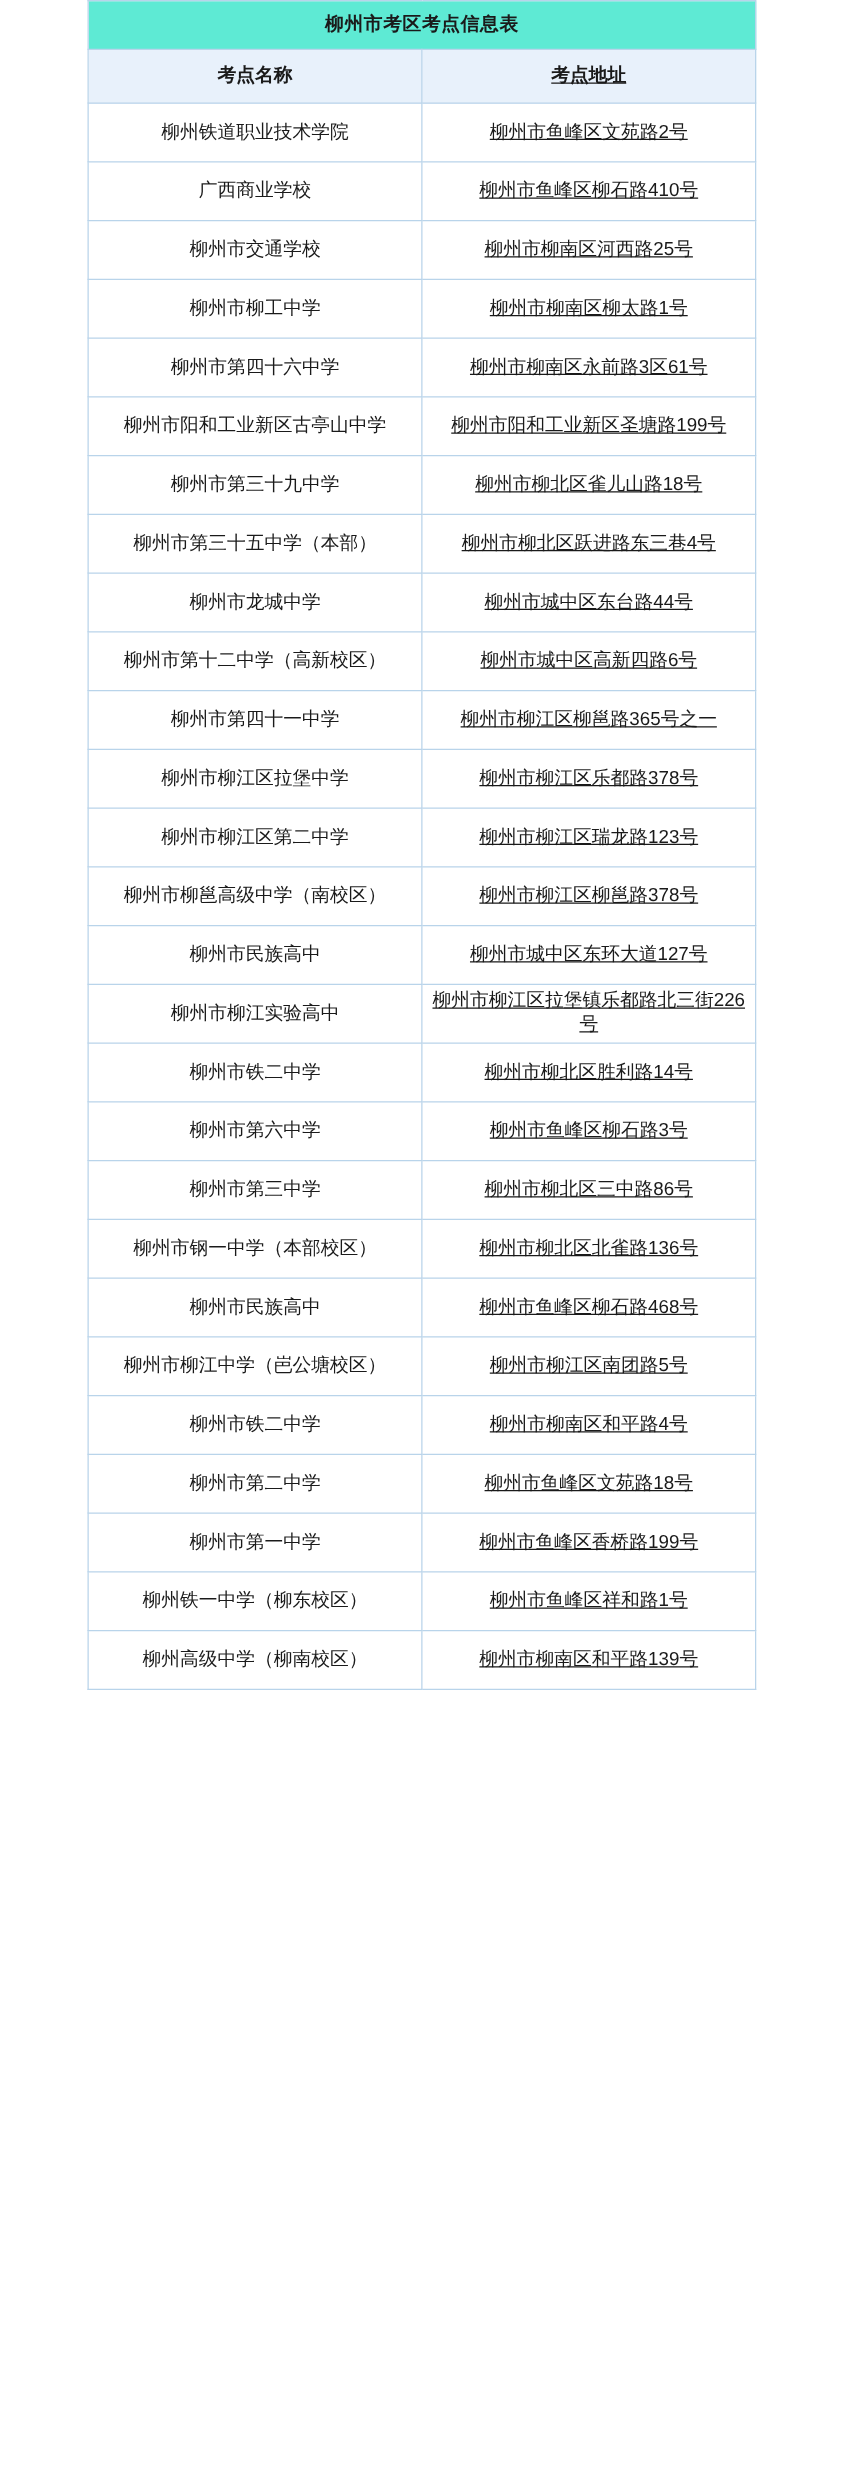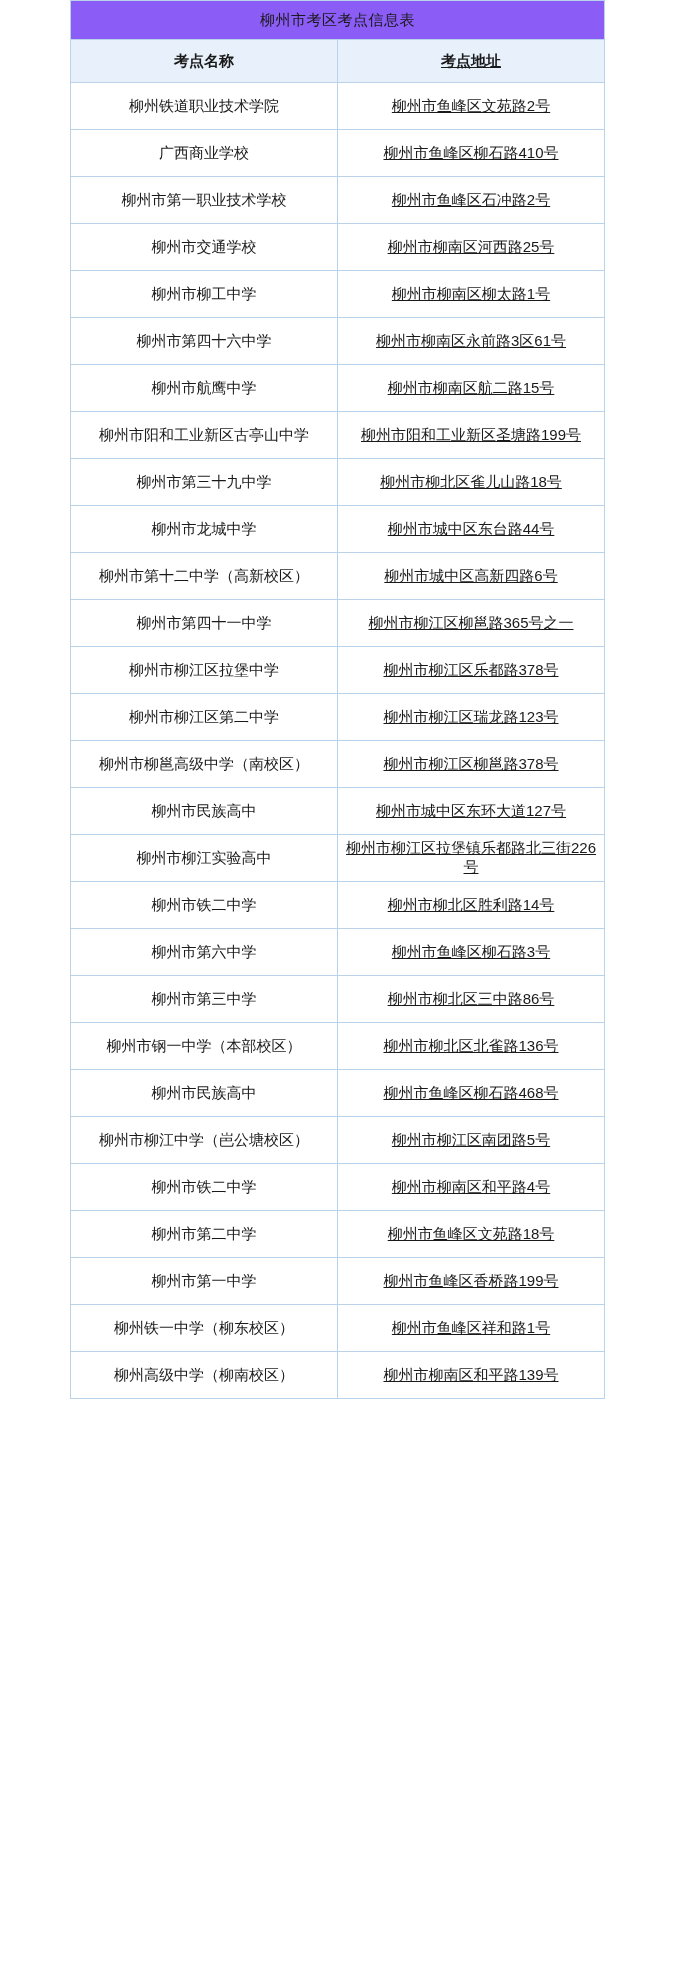--- a/index.html
+++ b/index.html
@@ -26,23 +26,23 @@
     border: 1px solid #b9d4ea;
     text-align: center;
     vertical-align: middle;
     font-size: 15px;
     color: #1a1a1a;
     padding: 0 4px;
     line-height: 1.25;
     word-break: break-all;
   }
   .title-cell {
-    background: #8b5cf6;
+    background: #5eead4;
     color: #ffffff;
-    font-weight: normal;
+    font-weight: bold;
     font-size: 17px;
     height: 38px;
     border: 1px solid #2f8fe0;
     letter-spacing: 0.5px;
   }
   .head-cell {
     background: #e8f1fb;
     font-weight: bold;
     font-size: 16px;
     height: 42px;
@@ -70,46 +70,42 @@
       </tr>
         <tr class="body-row">
           <td class="col-name">柳州铁道职业技术学院</td>
           <td class="col-addr">柳州市鱼峰区文苑路2号</td>
         </tr>
         <tr class="body-row">
           <td class="col-name">广西商业学校</td>
           <td class="col-addr">柳州市鱼峰区柳石路410号</td>
         </tr>
         <tr class="body-row">
-          <td class="col-name">柳州市第一职业技术学校</td>
-          <td class="col-addr">柳州市鱼峰区石冲路2号</td>
-        </tr>
-        <tr class="body-row">
           <td class="col-name">柳州市交通学校</td>
           <td class="col-addr">柳州市柳南区河西路25号</td>
         </tr>
         <tr class="body-row">
           <td class="col-name">柳州市柳工中学</td>
           <td class="col-addr">柳州市柳南区柳太路1号</td>
         </tr>
         <tr class="body-row">
           <td class="col-name">柳州市第四十六中学</td>
           <td class="col-addr">柳州市柳南区永前路3区61号</td>
         </tr>
         <tr class="body-row">
-          <td class="col-name">柳州市航鹰中学</td>
-          <td class="col-addr">柳州市柳南区航二路15号</td>
-        </tr>
-        <tr class="body-row">
           <td class="col-name">柳州市阳和工业新区古亭山中学</td>
           <td class="col-addr">柳州市阳和工业新区圣塘路199号</td>
         </tr>
         <tr class="body-row">
           <td class="col-name">柳州市第三十九中学</td>
           <td class="col-addr">柳州市柳北区雀儿山路18号</td>
+        </tr>
+        <tr class="body-row">
+          <td class="col-name">柳州市第三十五中学（本部）</td>
+          <td class="col-addr">柳州市柳北区跃进路东三巷4号</td>
         </tr>
         <tr class="body-row">
           <td class="col-name">柳州市龙城中学</td>
           <td class="col-addr">柳州市城中区东台路44号</td>
         </tr>
         <tr class="body-row">
           <td class="col-name">柳州市第十二中学（高新校区）</td>
           <td class="col-addr">柳州市城中区高新四路6号</td>
         </tr>
         <tr class="body-row">

